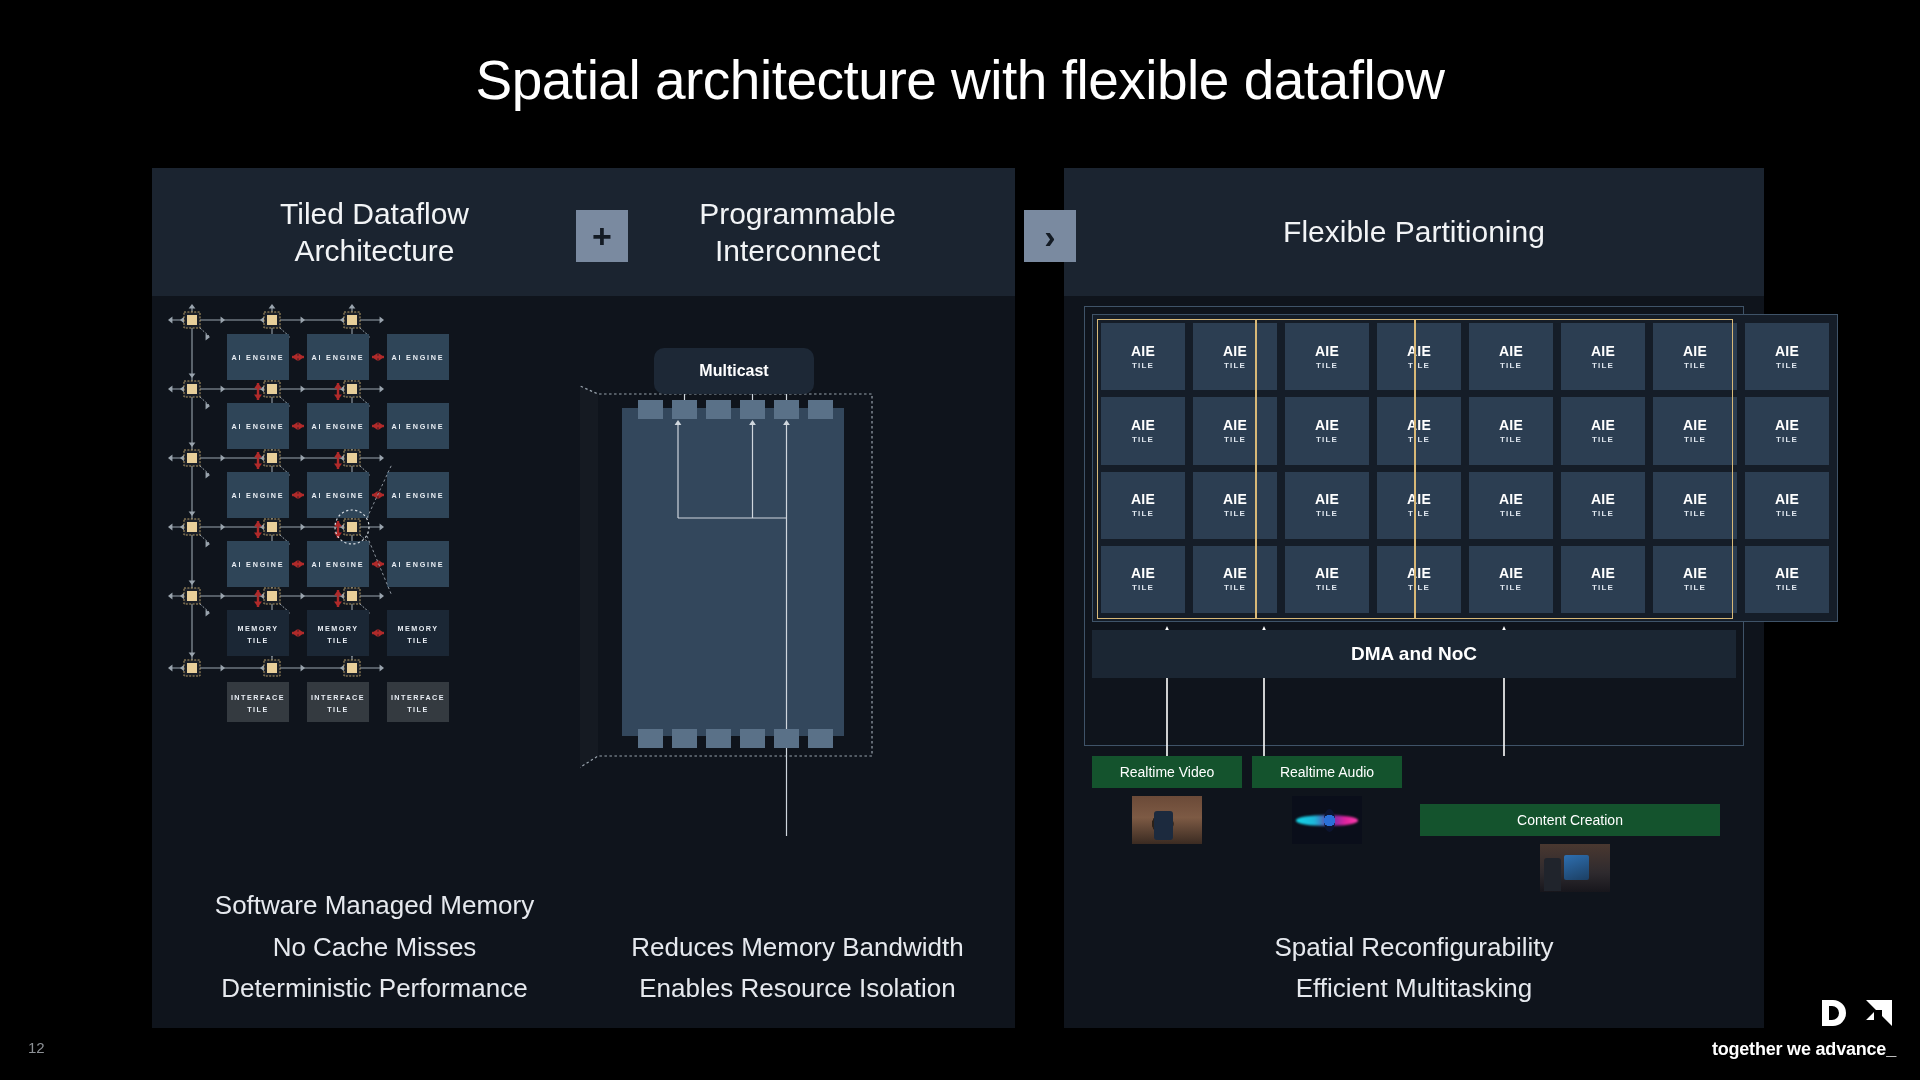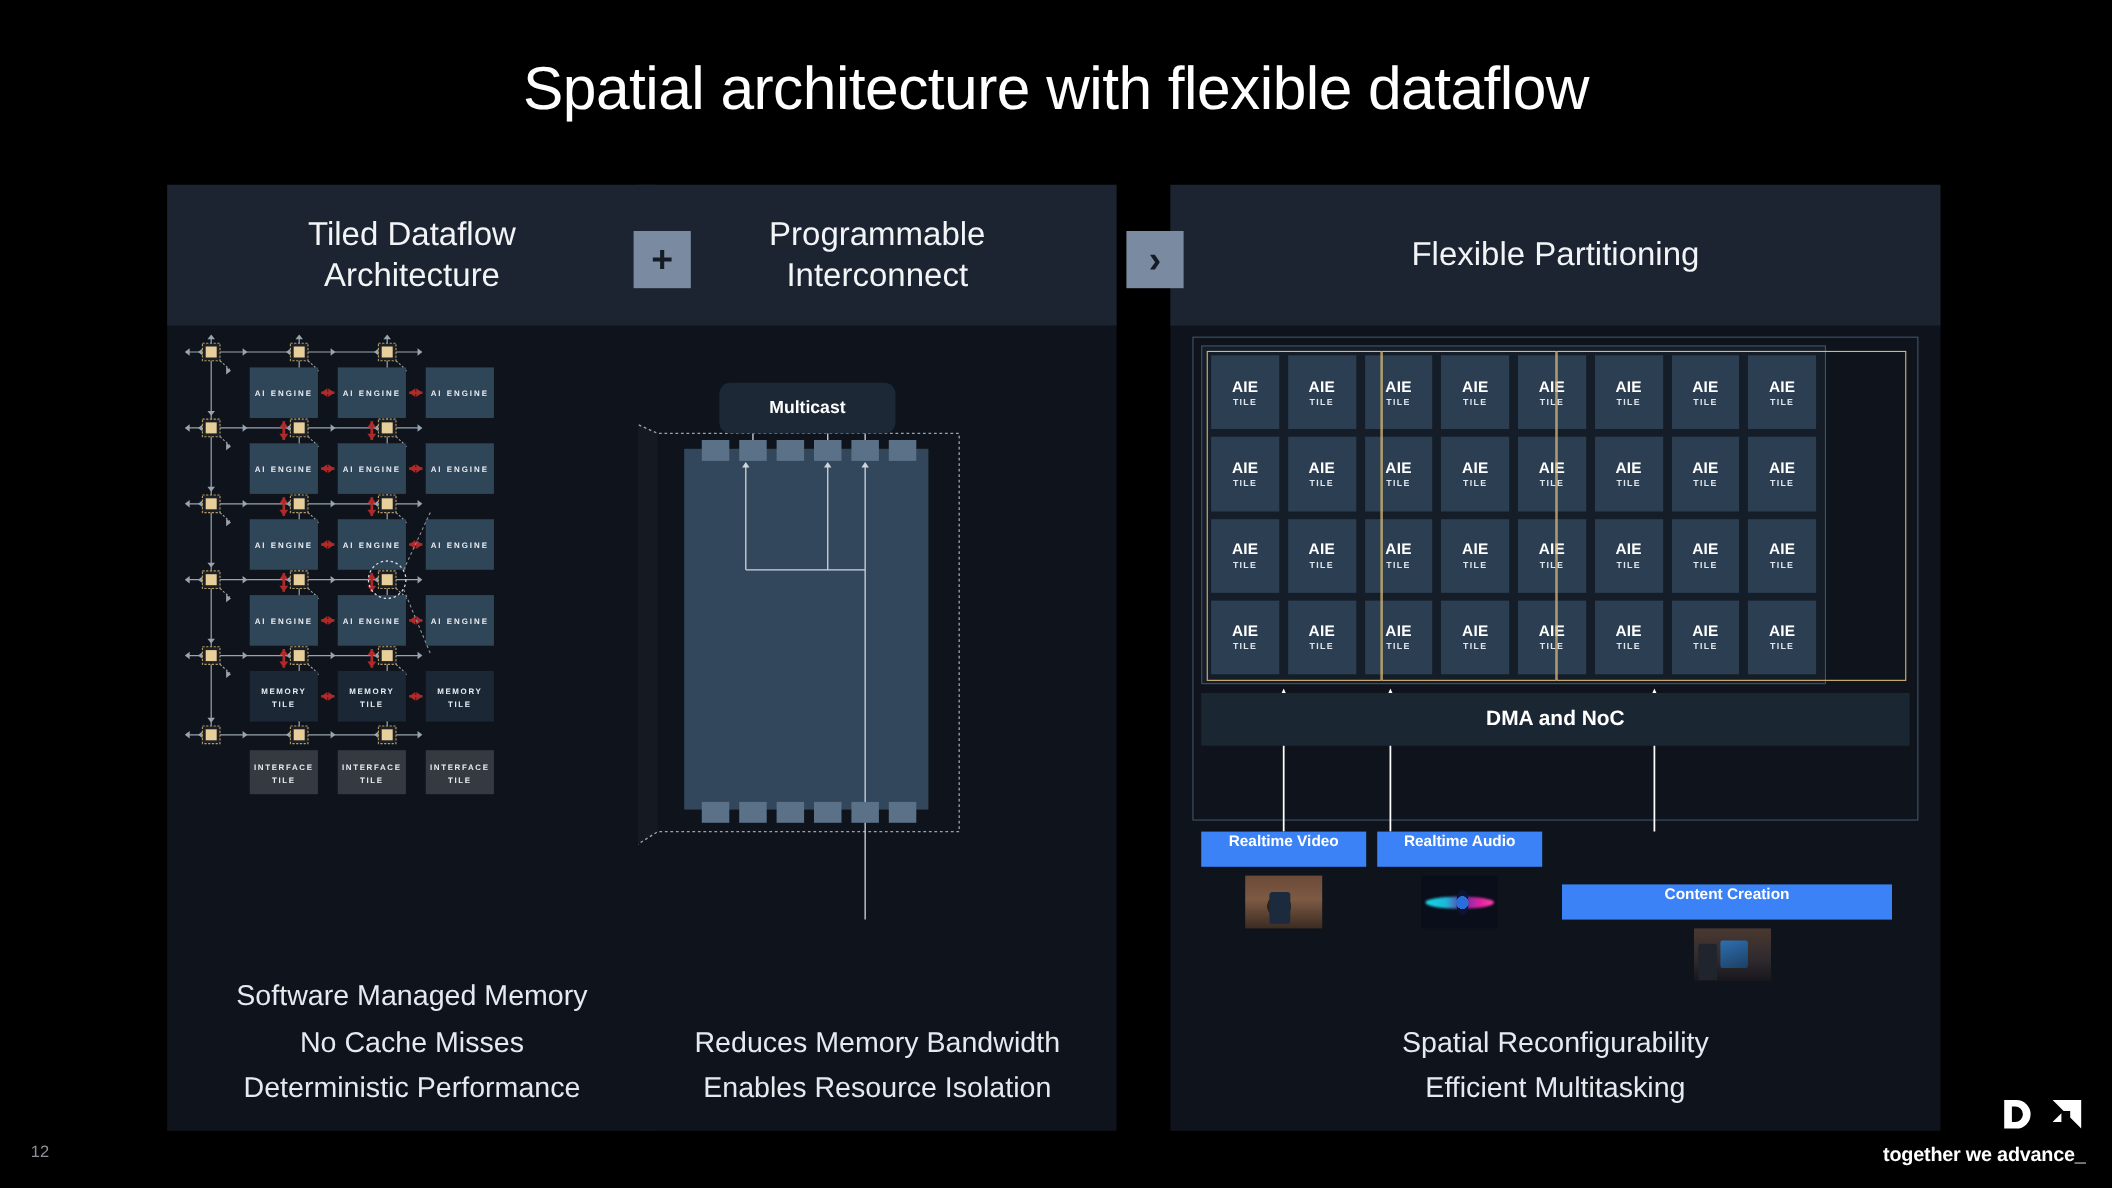--- a/index.html
+++ b/index.html
@@ -75,21 +75,21 @@
     background: #1d2836;
     display: flex; align-items: center; justify-content: center;
     color: #fff; font-size: 16px; font-weight: 700; border-radius: 10px;
   }
 
   
   #partition-diagram { position: absolute; left: 0; top: 128px; width: 700px; height: 600px; }
 
   .aie-frame {
     position: absolute; left: 28px; top: 18px;
-    width: 568px; height: 308px;
+    width: 746px; height: 308px;
     border: 1px solid #3f5368;
     background: #151d28;
     padding: 8px;
   }
   .aie-grid {
     position: relative;
     display: grid;
     grid-template-columns: repeat(8, 1fr);
     grid-template-rows: repeat(4, 1fr);
     gap: 7px 8px;
@@ -121,23 +121,23 @@
   #bar-soc  { top: 390px; font-size: 14px; }
 
   .outer-frame {
     position: absolute; left: 20px; top: 10px;
     width: 660px; height: 440px;
     border: 1px solid #3f5368;
   }
 
   .wl-row { position: absolute; top: 460px; left: 28px; width: 644px; height: 100px; }
   .wl-btn {
-    position: absolute; height: 32px; background: #3b82f6;
-    display: flex; justify-content: center;
-    color: #fff; font-size: 14px; font-weight: 700;
+    position: absolute; height: 32px; background: #14532d;
+    display: flex; align-items: center; justify-content: center;
+    color: #fff; font-size: 14px; font-weight: 400;
   }
   .wl-thumb { position: absolute; top: 40px; height: 48px; overflow: hidden; }
 
   
   .thumb-video {
     background:
       radial-gradient(circle at 44% 58%, #2b2119 0 22%, transparent 23%),
       linear-gradient(180deg,#6b4a38 0%,#7d5a44 45%,#3b2b22 100%);
   }
   .thumb-video::after {

